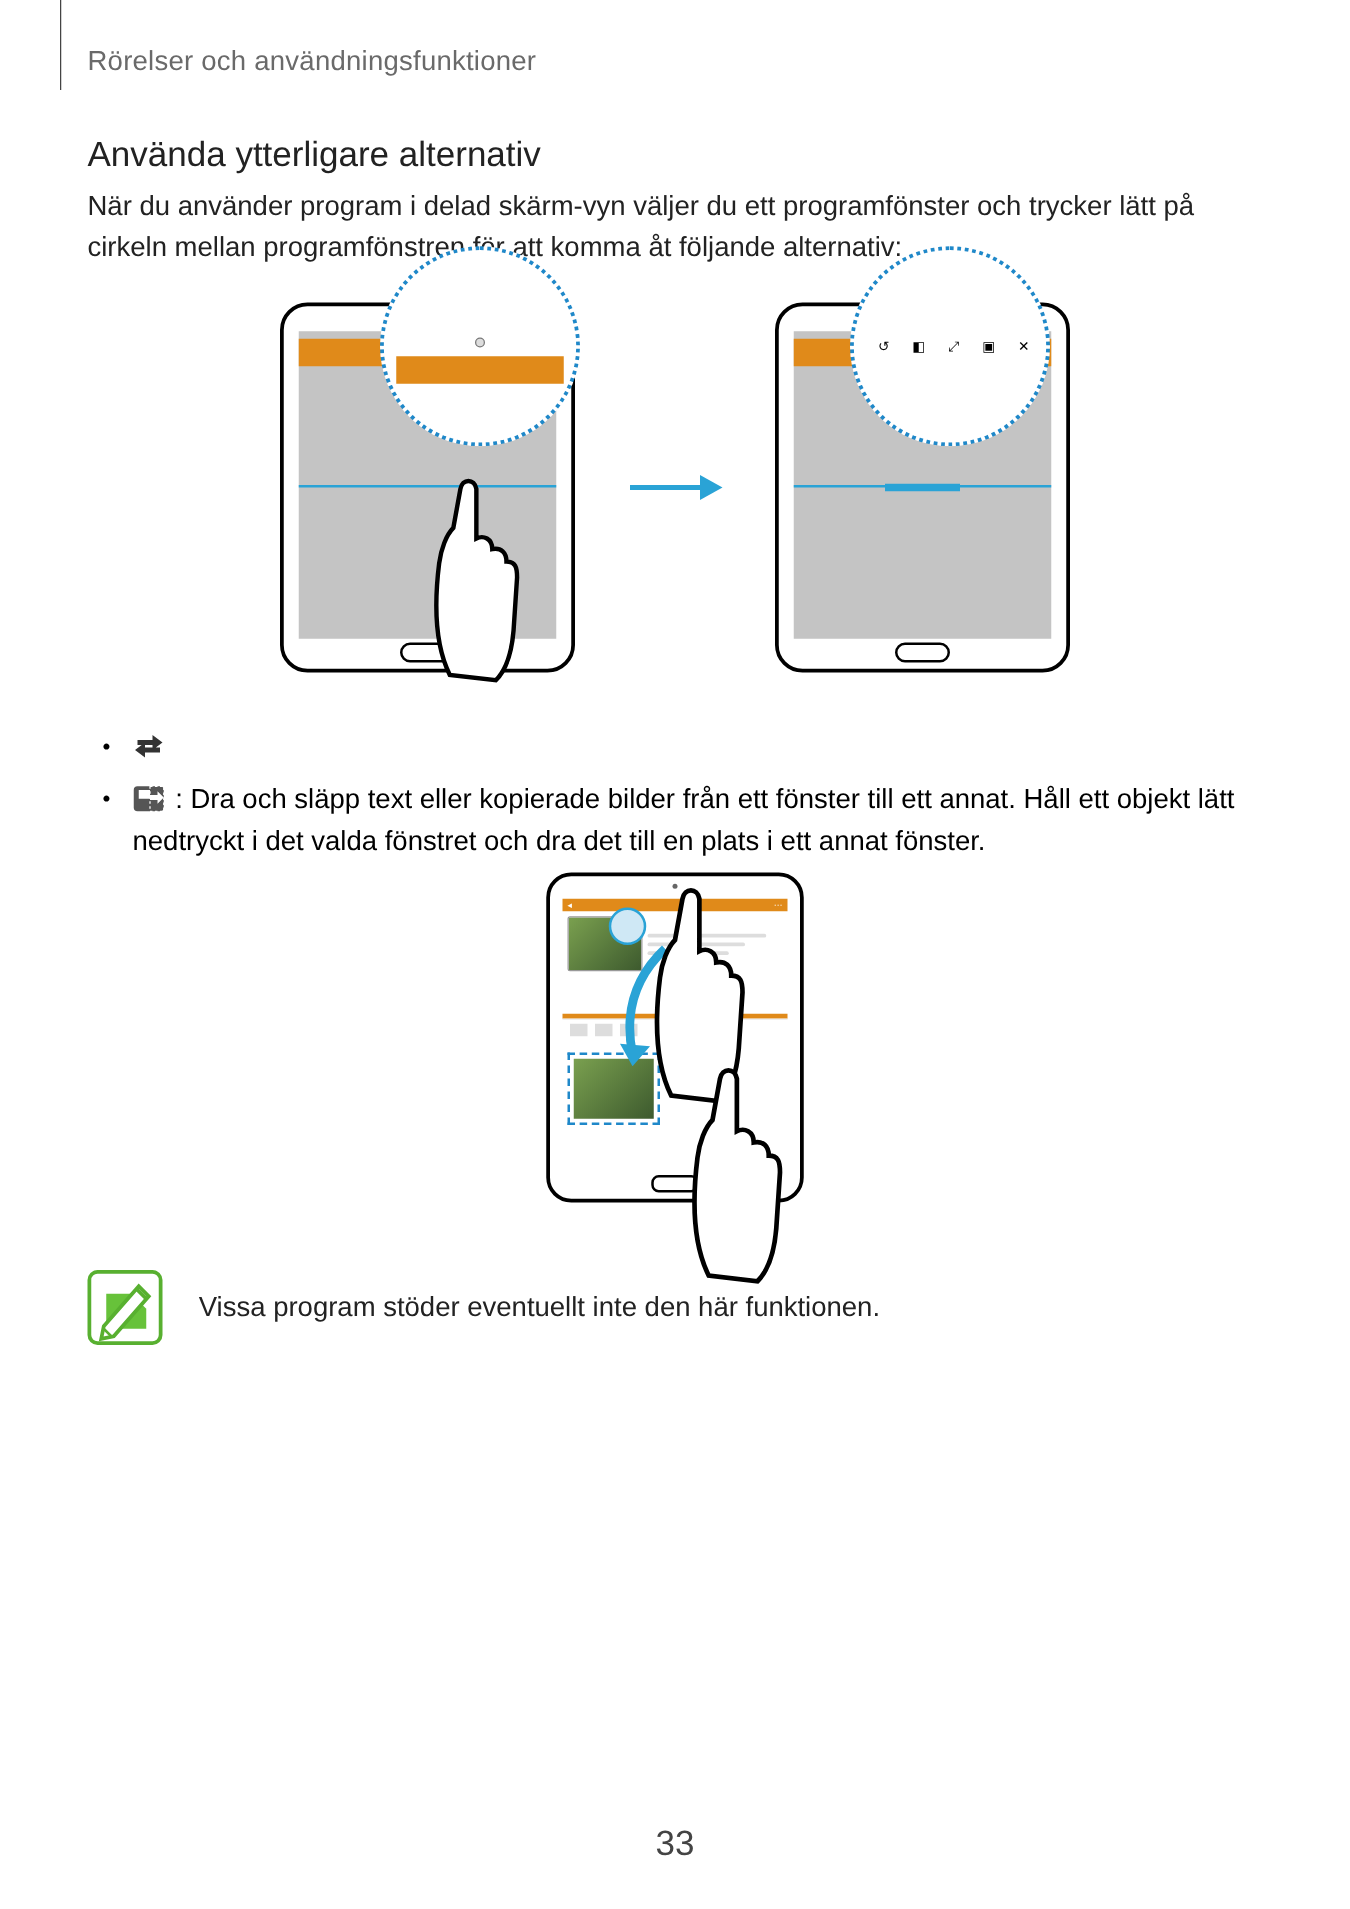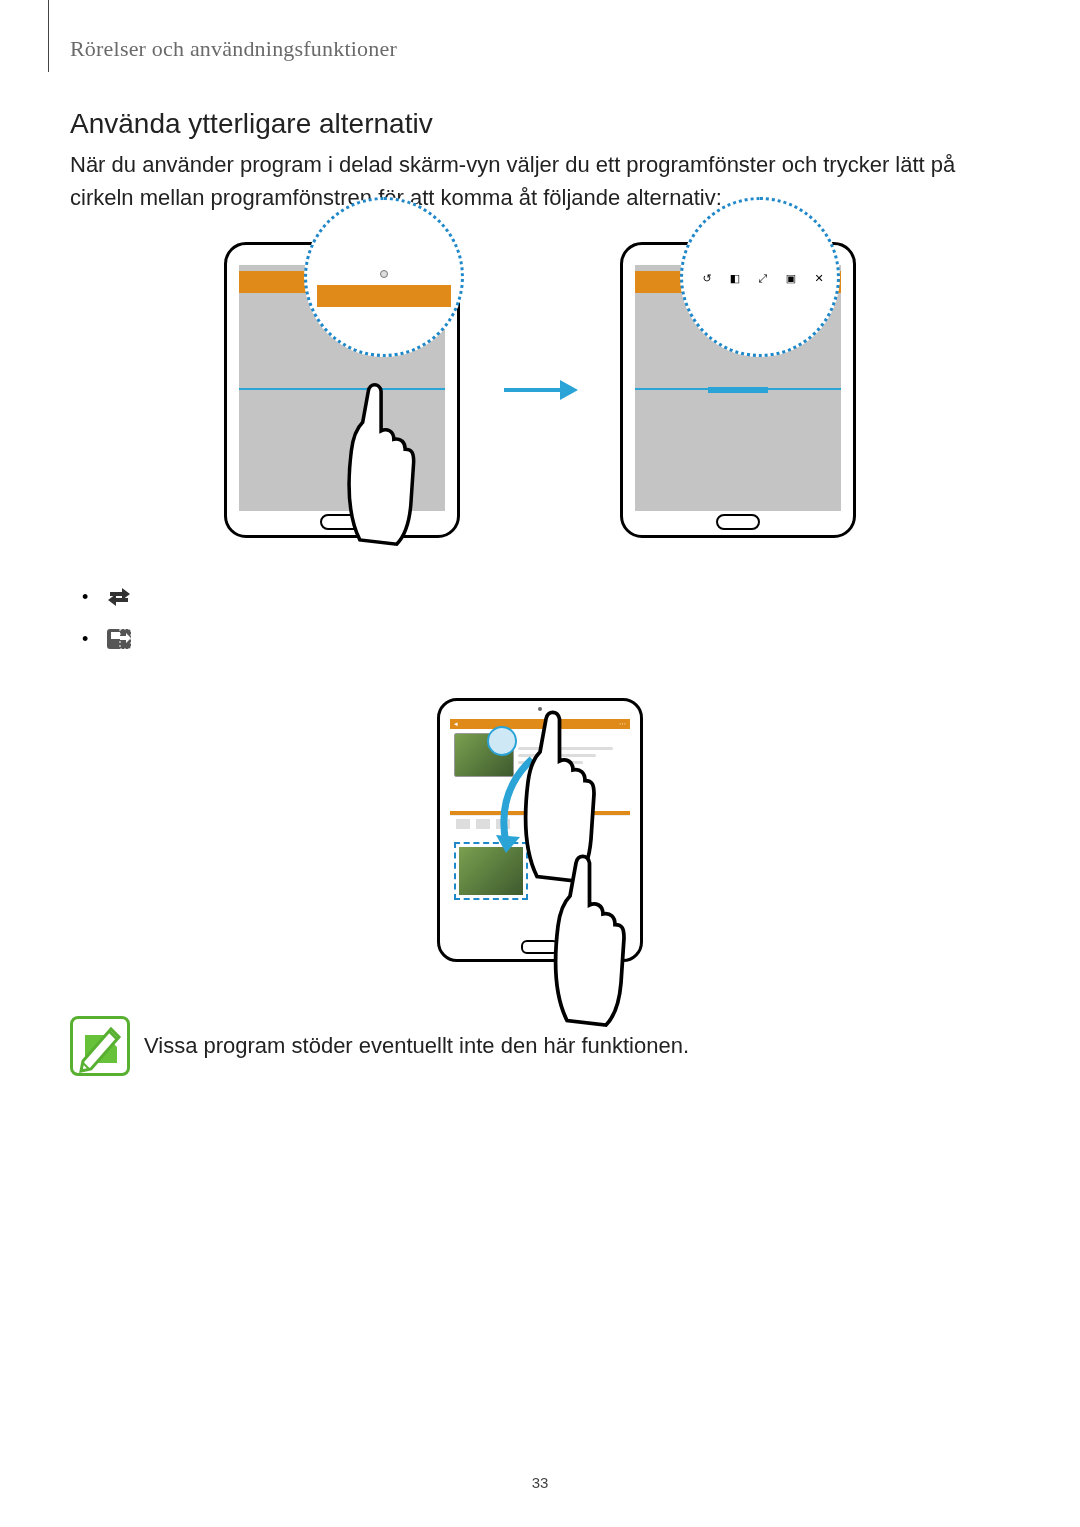--- a/index.html
+++ b/index.html
@@ -21,21 +21,20 @@
     height: 72px;
     background: #444;
   }
   .header-title {
     position: absolute;
     left: 70px;
     top: 36px;
     font-size: 22px;
     color: #6a6a6a;
     letter-spacing: 0.2px;
-    font-family: Liberation Serif, serif;
   }
   .section-heading {
     position: absolute;
     left: 70px;
     top: 108px;
     font-size: 28px;
     font-weight: 400;
     color: #222;
   }
   .body-para {
@@ -204,41 +203,41 @@
     top: 55px;
     width: 50px;
     height: 100px;
   }
   .notebox {
     position: absolute;
     left: 70px;
     top: 1016px;
     width: 940px;
     display: flex;
-    gap: 14px;
+    gap: 29px;
     align-items: center;
   }
   .note-icon-box {
     width: 54px;
     height: 54px;
     border: 3px solid #58b030;
     border-radius: 8px;
     position: relative;
     flex: 0 0 54px;
   }
   .note-text {
     font-size: 22px;
     color: #222;
   }
   .page-num {
     position: absolute;
     bottom: 36px;
     left: 50%;
     transform: translateX(-50%);
-    font-size: 15px;
+    font-size: 28px;
     color: #444;
     text-align: right;
   }
   .hand {
     position: absolute;
     width: 90px;
     height: 170px;
     pointer-events: none;
   }
 </style>
@@ -310,21 +309,21 @@
     </div>
   </div>
   <div class="bullet-row">
     <div class="bullet-dot">•</div>
     <div class="bullet-content">
       <svg class="inline-icon" width="26" height="22" viewBox="0 0 26 22">
         <rect x="1" y="1" width="24" height="20" rx="3" fill="#555"></rect>
         <rect x="5" y="4" width="9" height="7" fill="#fff"></rect>
         <path d="M14 8 L20 8 L20 5 L25 10 L20 15 L20 12 L14 12 Z" fill="#fff"></path>
         <rect x="14" y="1" width="11" height="20" fill="none" stroke="#fff" stroke-width="1" stroke-dasharray="2,2"></rect>
-      </svg>
+      </svg><span> : Dra och släpp text eller kopierade bilder från ett fönster till ett annat. Håll ett objekt lätt nedtryckt i det valda fönstret och dra det till en plats i ett annat fönster.</span>
     </div>
   </div>
 </div>
 
 <div class="fig2">
   <div style="position:relative;">
     <div class="tablet2">
       <div class="cam-dot"></div>
       <div class="tablet2-screen">
         <div class="t2-topbar">

